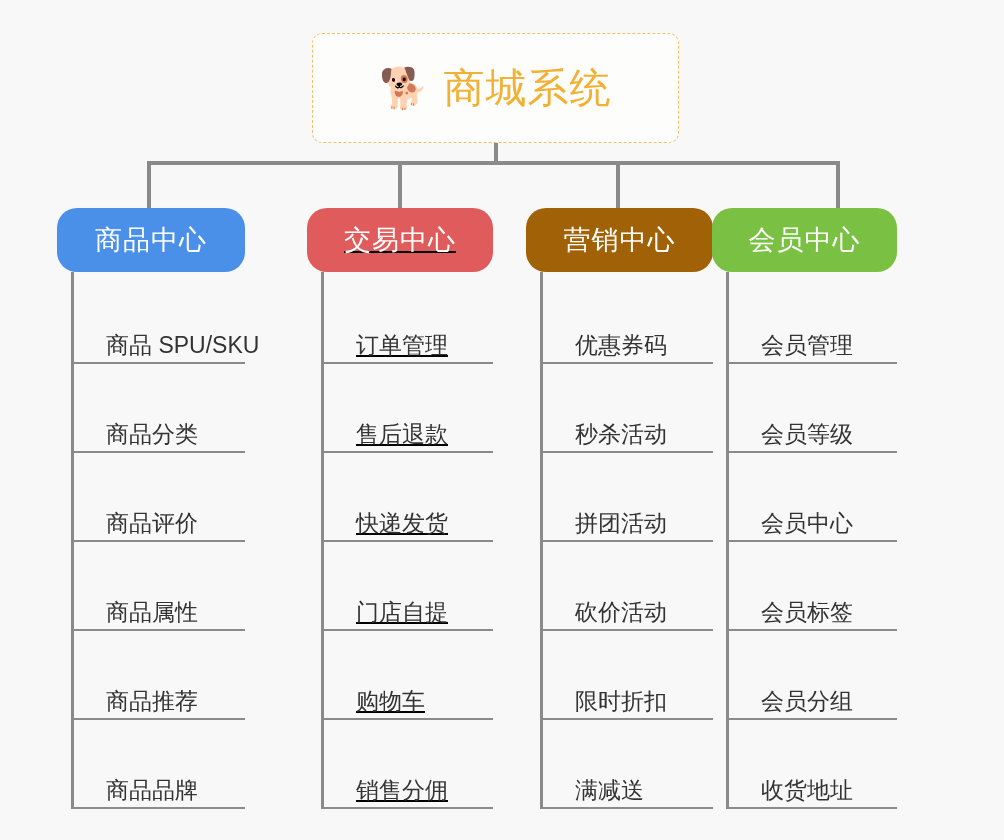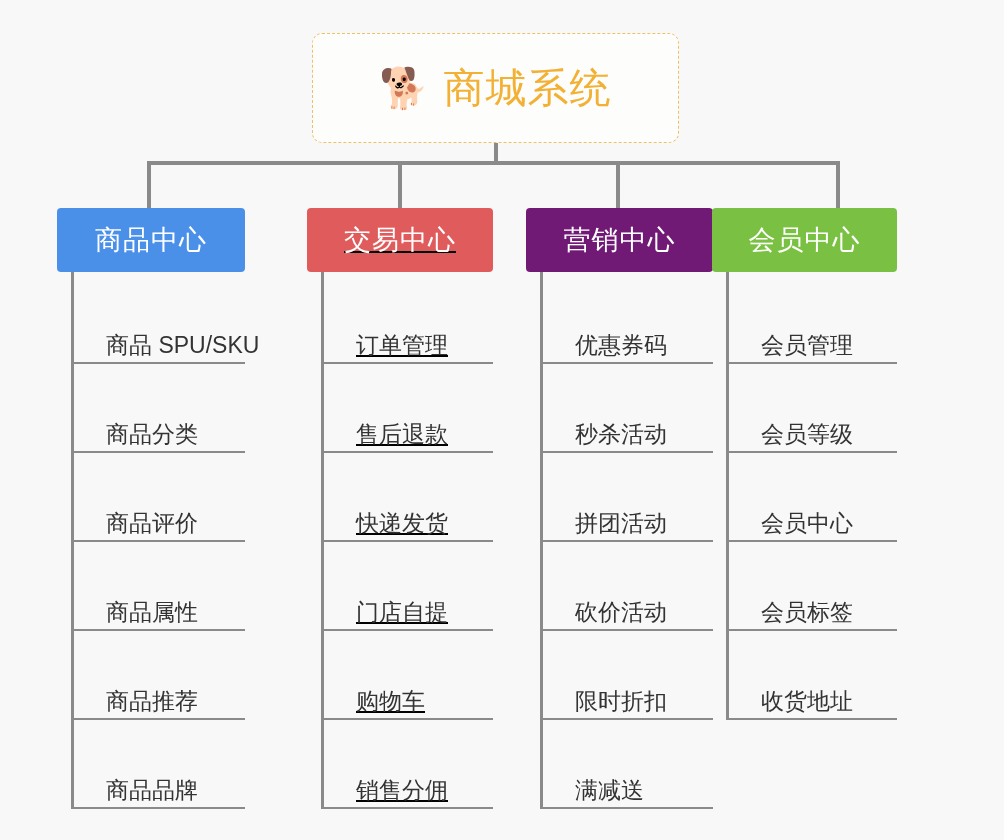--- a/index.html
+++ b/index.html
@@ -72,21 +72,21 @@
     height: 47px;
   }
 
   
   .column {
     position: absolute;
     top: 208px;
   }
   .cat-box {
     height: 64px;
-    border-radius: 4px;
+    border-radius: 20px;
     display: flex;
     align-items: center;
     justify-content: center;
     color: #ffffff;
     font-size: 27px;
     letter-spacing: 1px;
     box-sizing: border-box;
   }
 
   
@@ -175,21 +175,21 @@
           </div>
           <div class="leaf">
             <span class="leaf-label">购物车</span>
           </div>
           <div class="leaf">
             <span class="leaf-label">销售分佣</span>
           </div>
         </div>
       </div>
       <div class="column" style="left: 526px; width: 187px;">
-        <div class="cat-box" style="background: #701a75;">
+        <div class="cat-box" style="background: #a16207;">
           <span>营销中心</span>
         </div>
         <div class="branch">
           <div class="leaf">
             <span class="leaf-label">优惠券码</span>
           </div>
           <div class="leaf">
             <span class="leaf-label">秒杀活动</span>
           </div>
           <div class="leaf">
@@ -215,20 +215,23 @@
             <span class="leaf-label">会员管理</span>
           </div>
           <div class="leaf">
             <span class="leaf-label">会员等级</span>
           </div>
           <div class="leaf">
             <span class="leaf-label">会员中心</span>
           </div>
           <div class="leaf">
             <span class="leaf-label">会员标签</span>
+          </div>
+          <div class="leaf">
+            <span class="leaf-label">会员分组</span>
           </div>
           <div class="leaf">
             <span class="leaf-label">收货地址</span>
           </div>
         </div>
       </div>
     </div>
 
 <div class="conn conn-drop" style="left: 147px;"></div>
     <div class="conn conn-drop" style="left: 398px;"></div>

